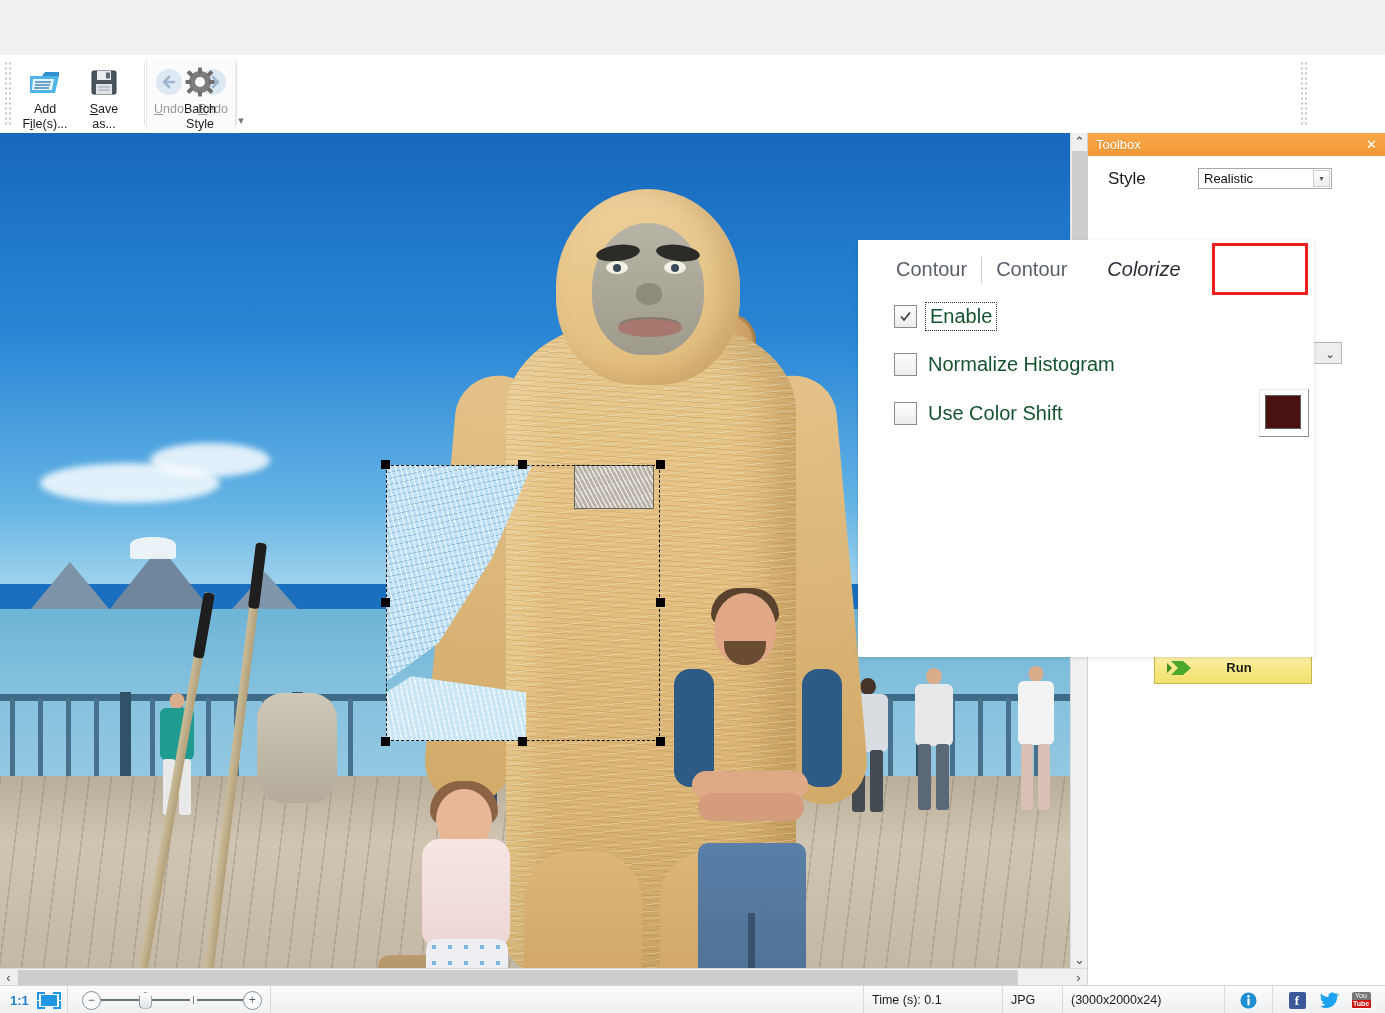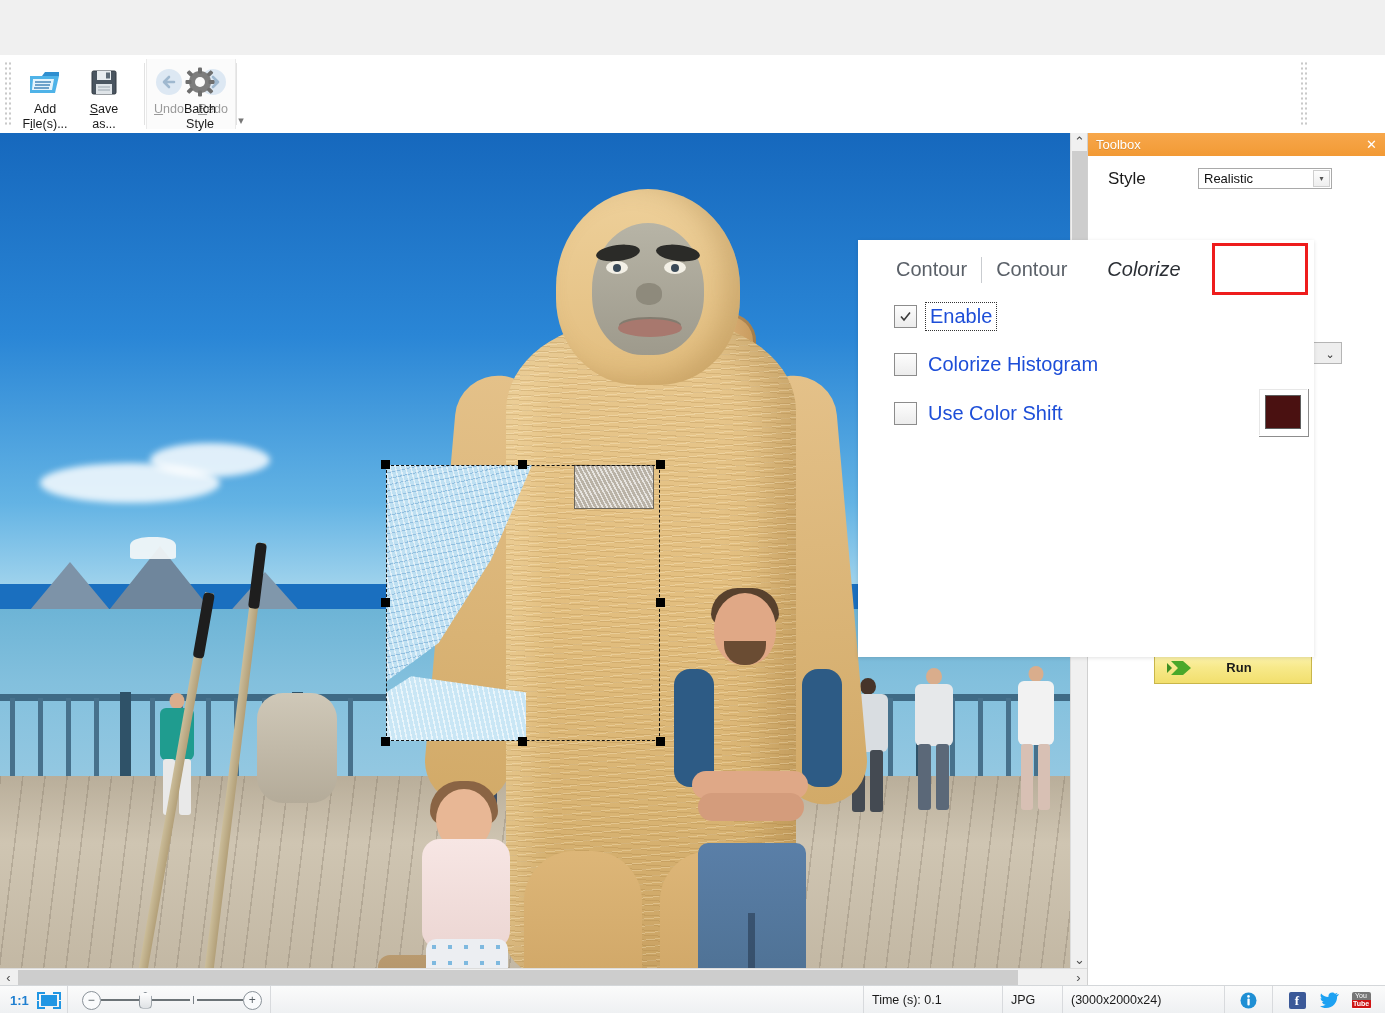--- a/index.html
+++ b/index.html
@@ -838,21 +838,21 @@
     display: flex; align-items: center; justify-content: center;
     flex: none;
   }
   .chk .tick {
     width: 13px; height: 13px;
     color: #333;
   }
   .chk-label {
     margin-left: 11px;
     font-size: 20px;
-    color: #1d4ed8;
+    color: #14532d;
     white-space: nowrap;
   }
   .chk-label.focused {
     outline: 1px dotted #333;
     outline-offset: 2px;
     padding: 0 2px;
   }
   .color-swatch {
     position: absolute;
     left: 1258px; top: 388px;
@@ -1302,21 +1302,21 @@
       <span class="chk">
         <svg class="tick" viewBox="0 0 13 13">
             <path d="M2 6.5 L5 10 L11 2.5" fill="none" stroke="#3a3a3a" stroke-width="1.6"></path>
           </svg>
       </span>
       <span class="chk-label focused">Enable</span>
     </div>
 
     <div class="chk-row" style="left:36px; top:113px;">
       <span class="chk"></span>
-      <span class="chk-label">Colorize Histogram</span>
+      <span class="chk-label">Normalize Histogram</span>
     </div>
 
     <div class="chk-row" style="left:36px; top:162px;">
       <span class="chk"></span>
       <span class="chk-label">Use Color Shift</span>
     </div>
   </div>
 
   <div class="color-swatch">
     <span class="inner" style="background: rgb(74, 17, 17);"></span>

